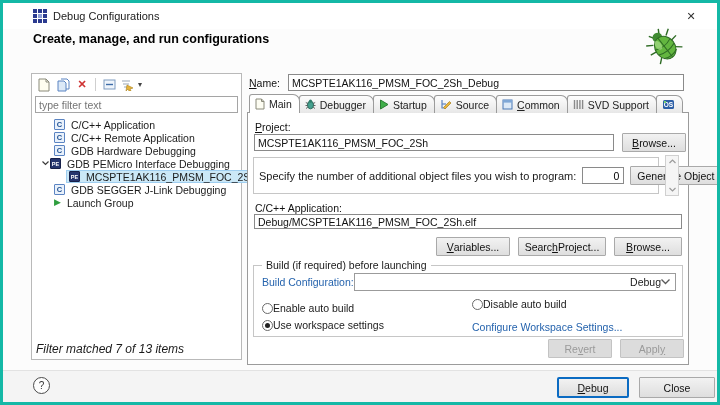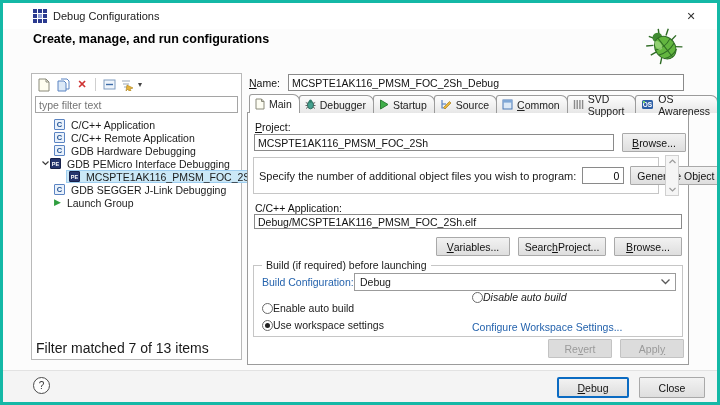--- a/index.html
+++ b/index.html
@@ -30,21 +30,21 @@
   .tree-row .pad1 { width:22px; flex:none; }
   .tree-row .padc { width:10px; flex:none; display:flex; justify-content:center; }
   .tree-row .pad2 { width:34px; flex:none; }
   .tico { flex:none; width:11px; height:11px; margin-right:4px; border-radius:1px; font-size:7px; font-weight:bold; color:#fff; display:flex; align-items:center; justify-content:center; }
   .tico.c  { background:#e9f1fb; color:#1d4f91; border:1px solid #5b84c2; font-size:7.5px; }
   .tico.pe { background:#25356e; color:#fff; font-size:5.5px; letter-spacing:0; border:1px solid #17214a; }
   .launch-ico { color:#2f9e3f; font-size:9px; margin-right:4px; line-height:11px; }
   .tlabel { padding:0 2px; }
   .tree-row.selected .sel-wrap { background:#cbe8f7; border:1px solid #9fcef0; padding:0 2px; display:flex; align-items:center; height:13px; }
   .sel-wrap { display:flex; align-items:center; }
-  .lp-status { position:absolute; left:4px; bottom:3px; font-size:14px; color:#1a1a1a; }
+  .lp-status { position:absolute; left:4px; bottom:3px; font-size:12px; color:#1a1a1a;font-style:italic; }
 
   
   .name-label { position:absolute; left:246px; top:74px; font-size:10.5px; }
   .name-input { position:absolute; left:285px; top:71px; width:396px; height:17px; border:1px solid #8a8a8a; font-family:"Liberation Sans",sans-serif; font-size:10.5px; padding:0 3px; background:#fff; color:#111; }
 
   .tabbar { position:absolute; left:246px; top:91px; height:19px; display:flex; align-items:flex-end; z-index:3; }
   .tab { display:flex; align-items:center; gap:4px; height:18px; padding:0 7px 0 5px; font-size:10.5px; background:linear-gradient(#fdfdfd,#e7e7e7); border:1px solid #9b9b9b; border-bottom:none; border-radius:3px 7px 0 0; margin-right:-1px; color:#222; cursor:pointer; }
   .tab.active { background:#fff; height:19px; position:relative; z-index:4;justify-content:flex-end; }
   .tab svg { flex:none; }
 
@@ -68,21 +68,21 @@
 
   .radio-row { position:absolute; display:flex; align-items:center; font-size:10.5px; cursor:pointer; }
   .rdot { width:11px; height:11px; border:1px solid #6a6a6a; border-radius:50%; background:#fff; flex:none; position:relative; }
   .rdot.on::after { content:""; position:absolute; left:2px; top:2px; width:5px; height:5px; border-radius:50%; background:#222; }
 
   
   .foot-sep { position:absolute; left:0; top:367px; width:720px; height:1px; background:#e2e2e2; }
   .footer { position:absolute; left:0; top:368px; width:720px; height:37px; background:#f4f4f4; }
   .help-btn { position:absolute; left:30px; top:374px; width:17px; height:17px; border:1px solid #4a4a4a; border-radius:50%; display:flex; align-items:center; justify-content:center; font-size:10px; color:#333; cursor:pointer; background:#fdfdfd; }
   .debug-btn { left:554px; top:374px; width:72px; height:21px; border:2px solid #0b6bc2; border-radius:2px; }
-  .close-btn2 { left:636px; top:374px; width:66px; height:21px; }
+  .close-btn2 { left:636px; top:374px; width:76px; height:21px; }
 
   u { text-decoration:underline; }
 </style>
 </head>
 <body>
 
 <div class="screen">
 
   <div class="titlebar">
     <svg class="app-icon" viewBox="0 0 14 14">
@@ -259,21 +259,20 @@
           </g>
         </svg>
       <span>SVD Support</span>
     </div>
     <div class="tab">
       <svg width="13" height="11" viewBox="0 0 13 11">
           <rect x="1" y="1" width="11" height="9" rx="1.5" fill="#2d5fa6"></rect>
           <text x="6.5" y="8" font-size="6.5" font-weight="bold" fill="#fff" text-anchor="middle" font-family="Liberation Sans, sans-serif">OS</text>
           <rect x="2" y="2" width="2" height="2" fill="#6fd06f"></rect>
         </svg>
-      <span>OS Awareness</span>
     </div>
   </div>
 
   <div class="tabpanel">
     <span class="fld-label" style="left:7px; top:8px;"><u>P</u>roject:</span>
     <input class="txt" style="left: 6px; top: 21px; width: 360px; height: 17px;" value="MCSPTE1AK116_PMSM_FOC_2Sh">
     <button class="btn" style="left:374px; top:20px; width:64px; height:19px;"><u>B</u>rowse...</button>
 
     <div class="objgroup">
       <span class="otext">Specify the number of additional object files you wish to program:</span>
@@ -291,31 +290,31 @@
 
     <span class="fld-label" style="left:7px; top:89px;">C/C++ Application:</span>
     <input class="txt" style="left: 6px; top: 101px; width: 428px; height: 15px;" value="Debug/MCSPTE1AK116_PMSM_FOC_2Sh.elf">
     <button class="btn" style="left:188px; top:124px; width:74px; height:19px;"><u>V</u>ariables...</button>
     <button class="btn" style="left:270px; top:124px; width:88px; height:19px;">Searc<u>h</u> Project...</button>
     <button class="btn" style="left:366px; top:124px; width:68px; height:19px;"><u>B</u>rowse...</button>
 
     <div class="group" style="left:5px; top:152px; width:430px; height:72px;">
       <span class="legend">Build (if required) before launching</span>
       <span class="link" style="position:absolute; left:8px; top:10px;">Build Configuration:</span>
-      <div class="combo" style="left:100px; top:7px; width:322px;">
+      <div class="combo" style="left:100px; top:7px; width:322px;justify-content:flex-end;">
         <span>Debug</span>
         <svg width="9" height="6" viewBox="0 0 9 6">
             <path d="M0.5 0.5 L4.5 4.5 L8.5 0.5" fill="none" stroke="#5a5a5a" stroke-width="1.3"></path>
           </svg>
       </div>
       <div class="radio-row" style="left:8px; top:36px;">
         <span class="rdot"></span>
         <span>Enable auto build</span>
       </div>
-      <div class="radio-row" style="left:218px; top:25px;font-style:italic;">
+      <div class="radio-row" style="left:218px; top:32px;">
         <span class="rdot"></span>
         <span>Disable auto build</span>
       </div>
       <div class="radio-row" style="left:8px; top:53px;">
         <span class="rdot on"></span>
         <span>Use workspace settings</span>
       </div>
       <span class="link" style="position:absolute; left:218px; top:55px;">Configure Workspace Settings...</span>
     </div>
 

